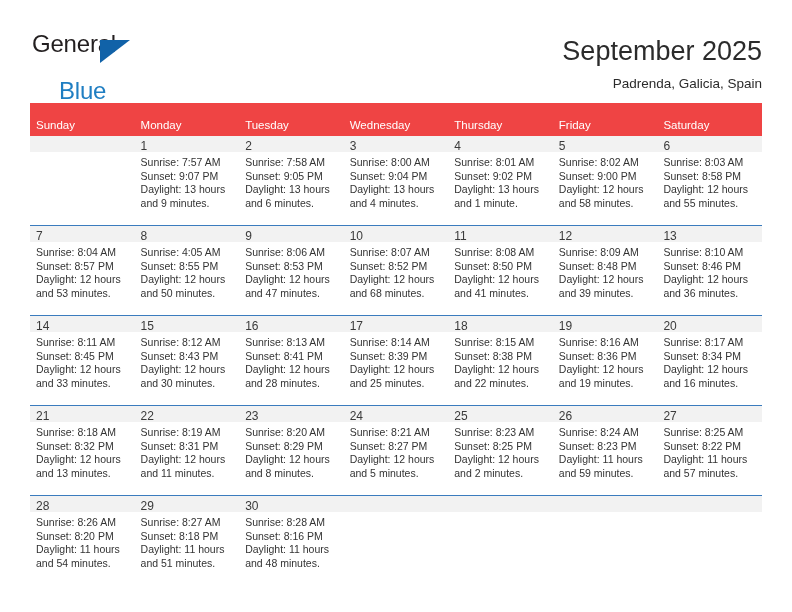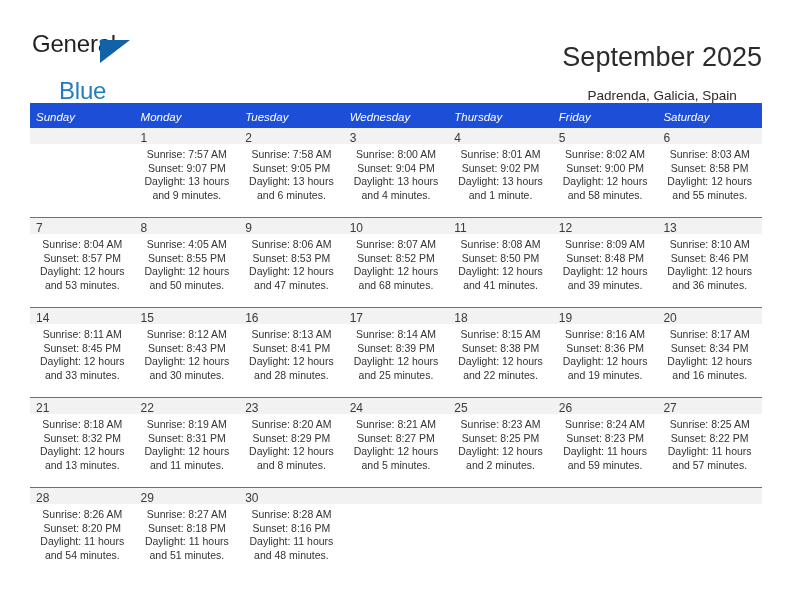--- a/index.html
+++ b/index.html
@@ -61,57 +61,56 @@
     top: 10px;
     width: 0;
     height: 0;
     border-left: 30px solid #1162a8;
     border-bottom: 23px solid transparent;
   }
 
   .title-block {
     position: absolute;
     right: 0;
-    top: 14px;
-    text-align: center;
+    top: 8px;
+    text-align: right;
   }
   .cal-title {
     font-size: 27px;
     font-weight: normal;
     color: #2b2b2b;
     line-height: 34px;
     white-space: nowrap;
   }
   .cal-subtitle {
     font-size: 13.5px;
     color: #2b2b2b;
     line-height: 20px;
-    margin-top: 12px;
+    margin-top: 6px;
     white-space: nowrap;
   }
 
   
   .calendar {
     position: absolute;
     left: 30px;
     top: 103px;
     width: 732px;
     border-collapse: collapse;
     table-layout: fixed;
   }
   .calendar th {
-    background: #1d4ed8;
+    background: #ef4444;
     color: #ffffff;
     font-weight: normal;
     font-size: 11.5px;
     text-align: left;
-    padding: 8px 0 5px 6px;
+    padding: 16px 0 5px 6px;
     height: 12px;
     border: none;
-    font-style: italic;
   }
   .calendar td {
     vertical-align: top;
     padding: 0;
     border: none;
     border-top: 1px solid #3a7cbe;
     width: 104.5px;
   }
   .calendar tr.week-row:first-of-type td {
     border-top: none;
@@ -130,21 +129,20 @@
     line-height: 15px;
   }
   .daycell.empty .daynum {
     background: #f2f2f2;
   }
   .dayinfo {
     padding: 4px 6px 0 6px;
     font-size: 10.5px;
     line-height: 13.6px;
     color: #333333;
-    text-align: center;
   }
   .dayinfo div {
     white-space: nowrap;
   }
   .dayinfo .daylight {
     white-space: normal;
   }
 </style>
 </head>
 <body>

